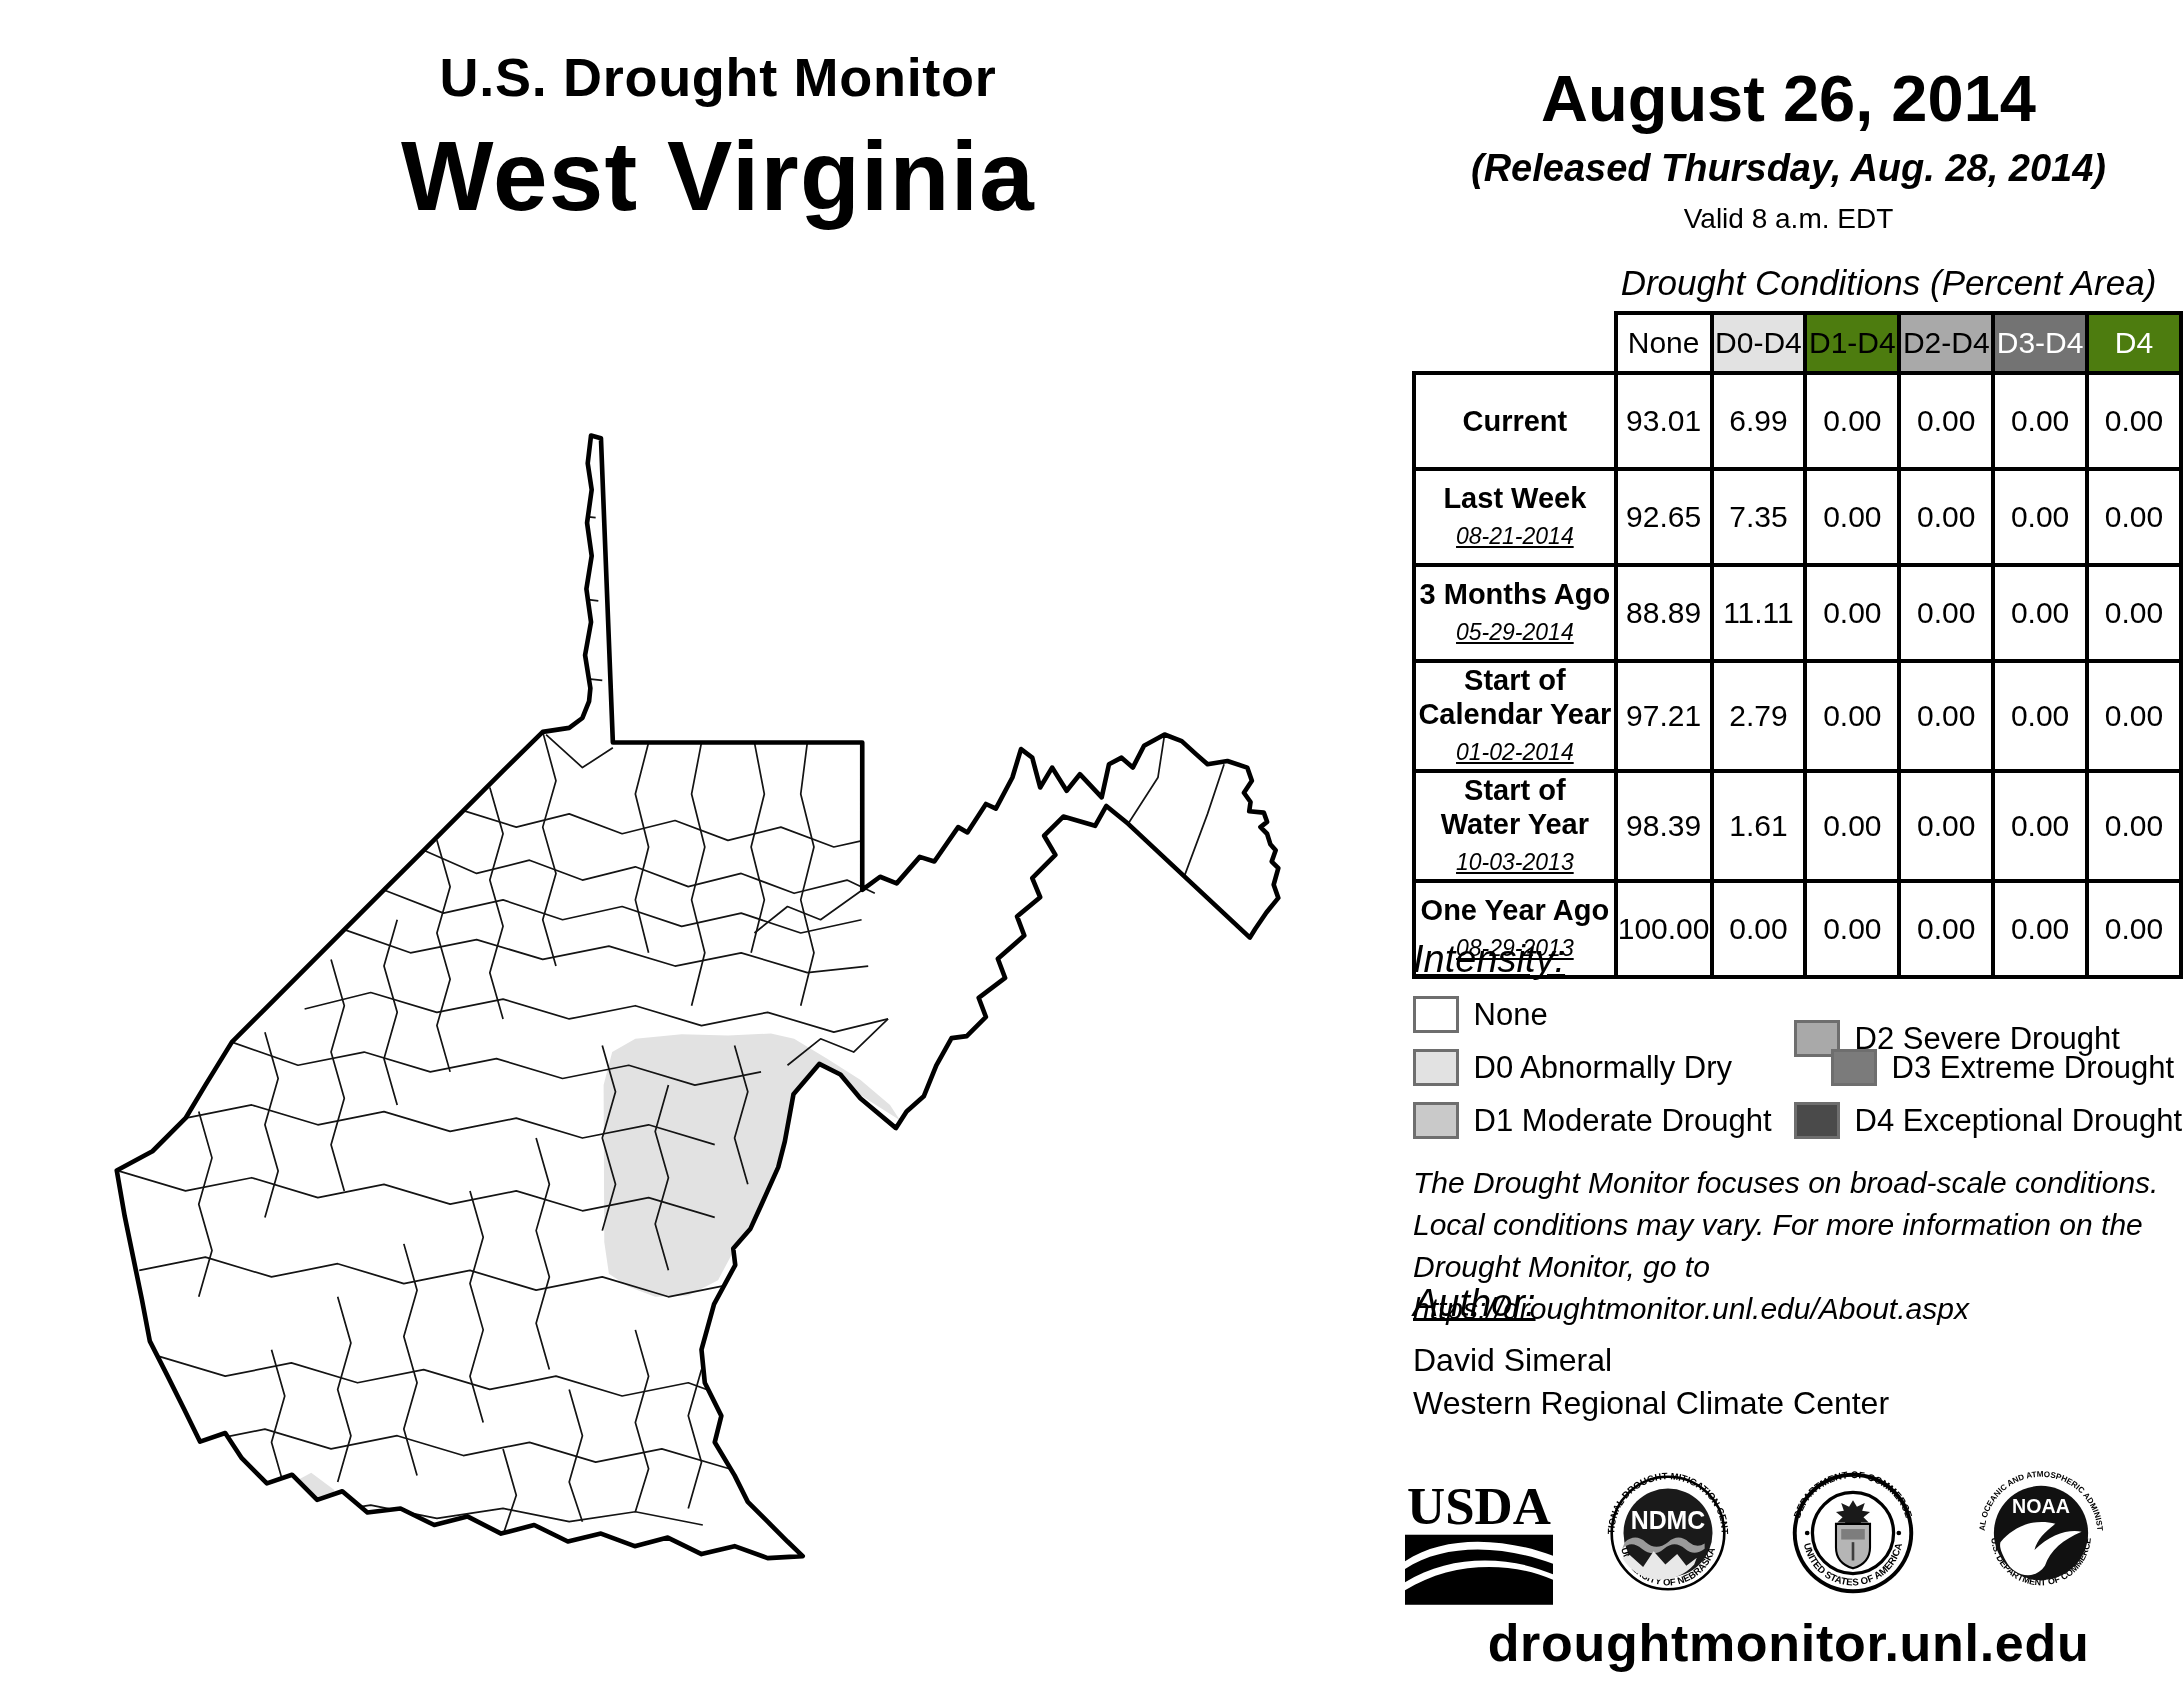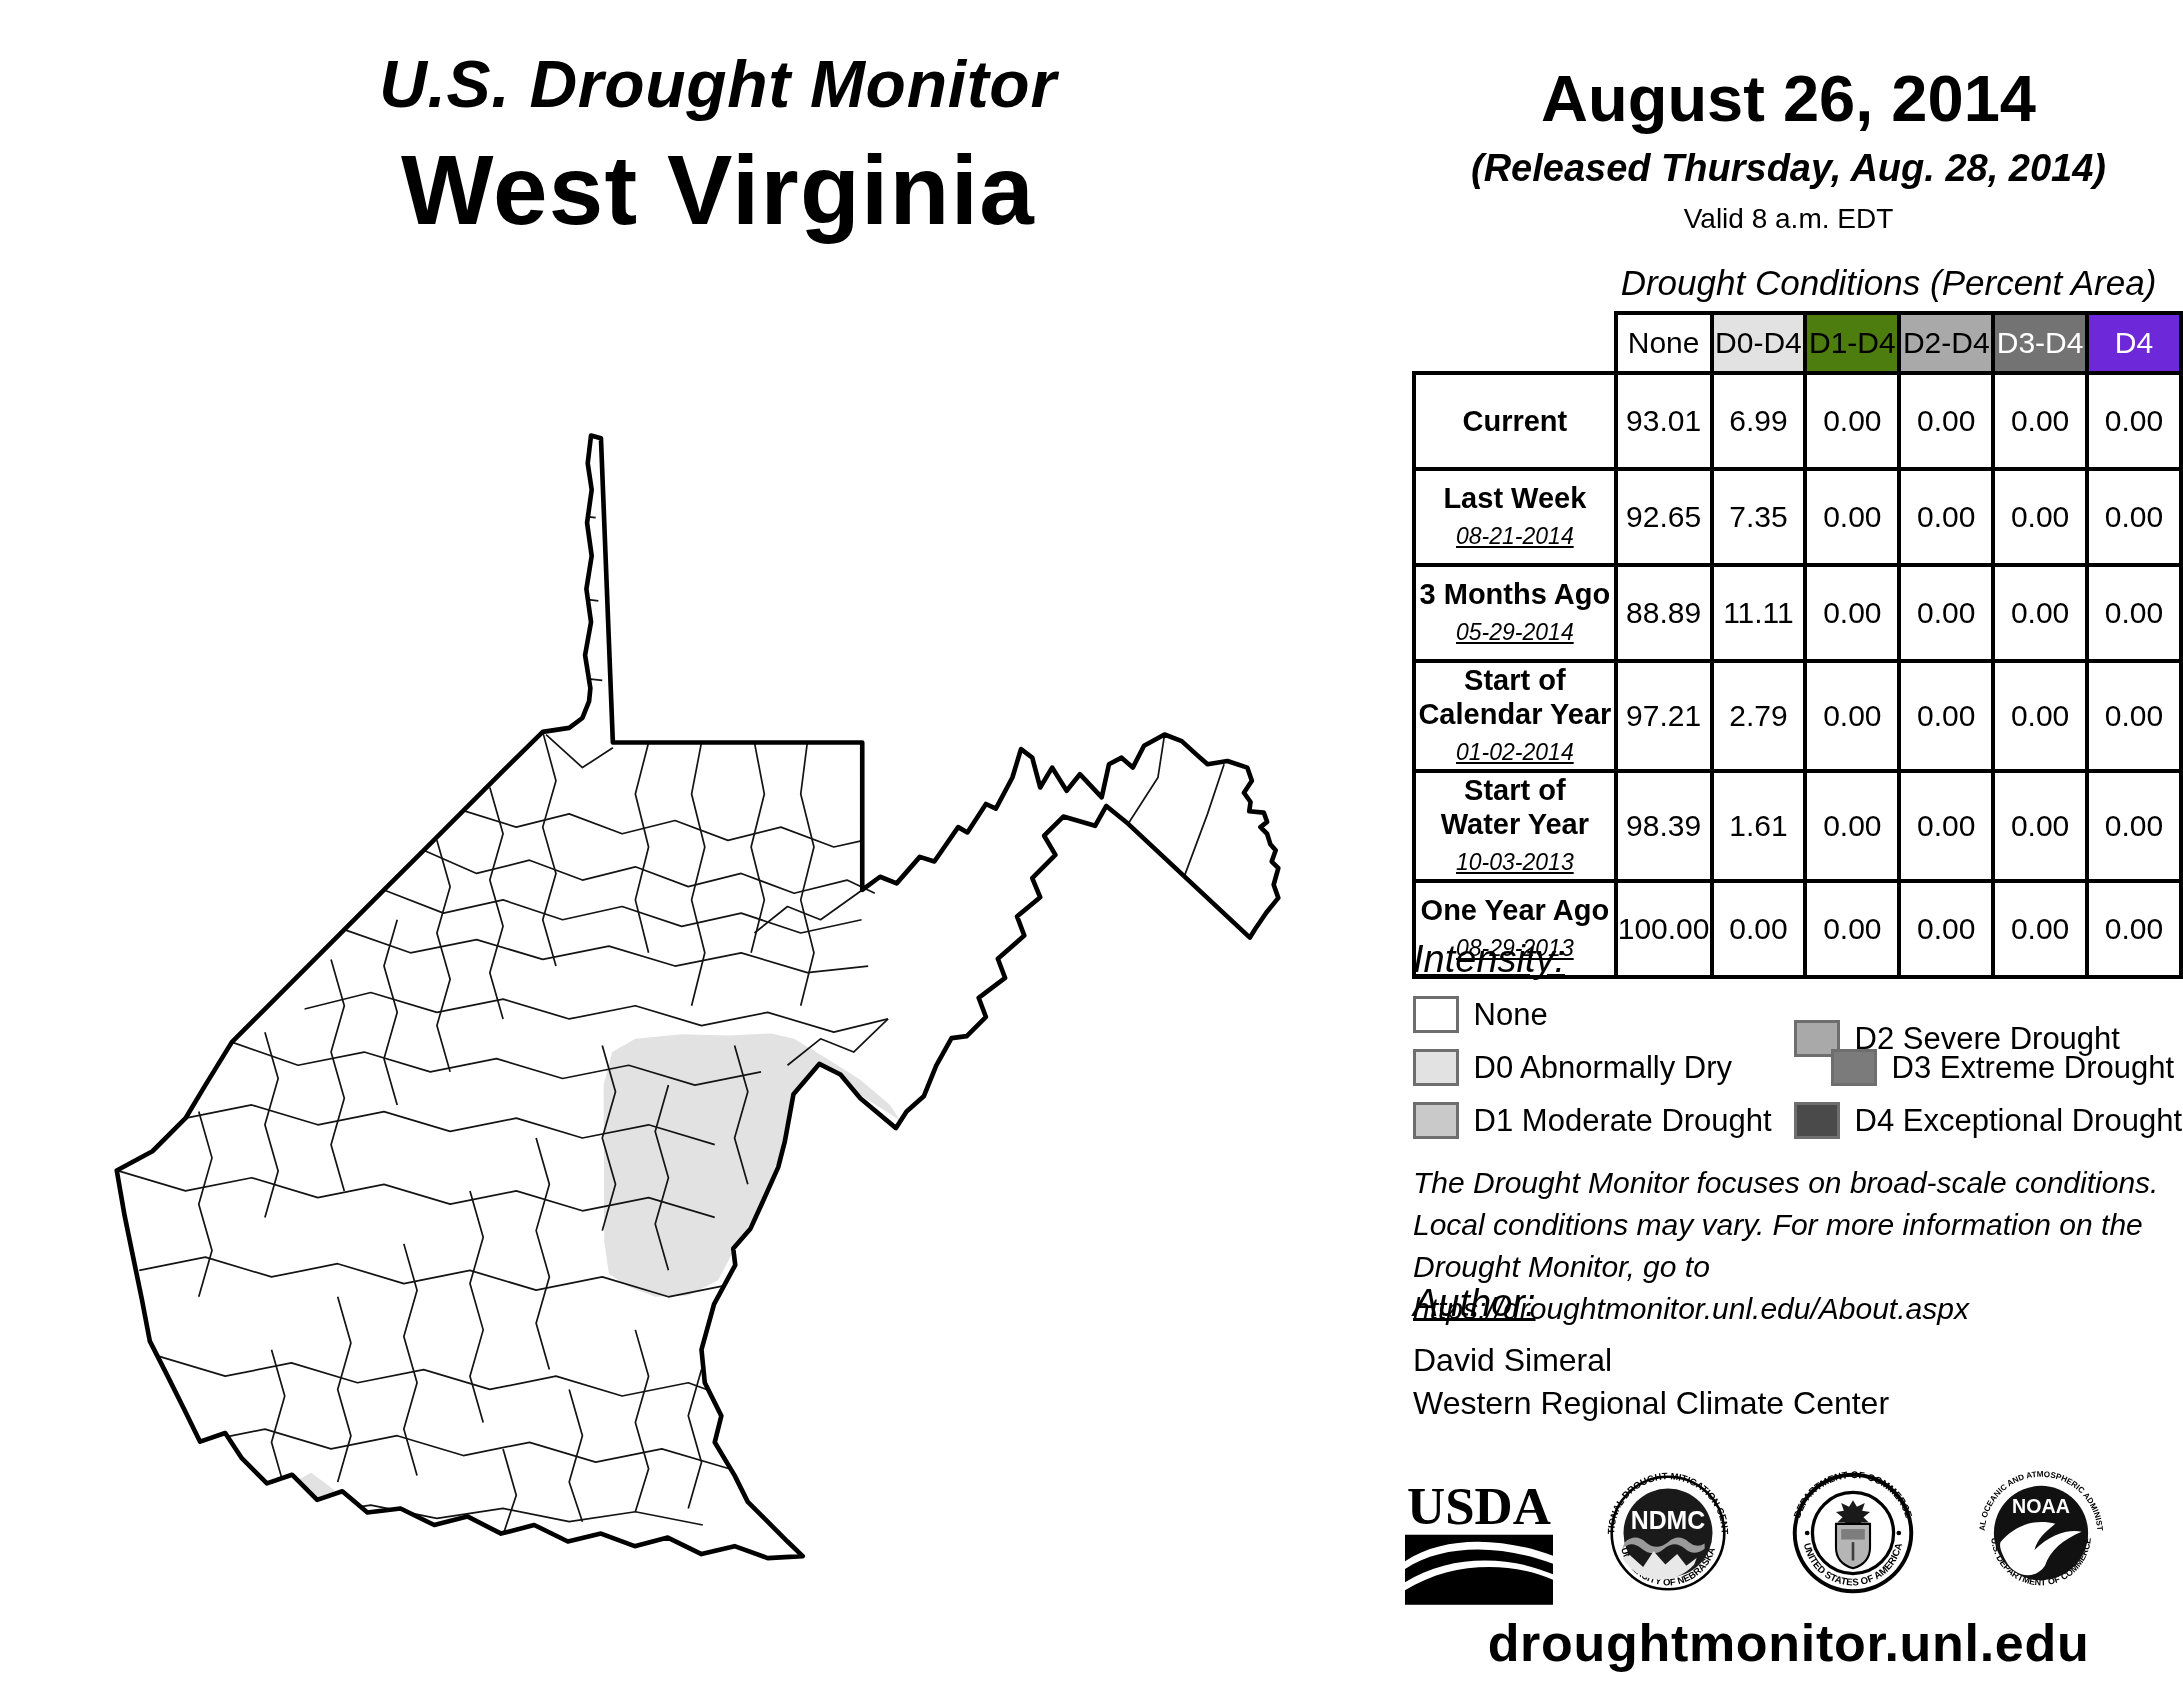--- a/index.html
+++ b/index.html
@@ -1,21 +1,21 @@
 <!DOCTYPE html>
 <html style="font-size:10.6px"><head>
 <meta charset="utf-8">
 <style>
   html,body{margin:0;padding:0;background:#ffffff;}
   #page{position:relative;width:2183px;height:1687px;background:#ffffff;overflow:hidden;
         font-family:"Liberation Sans","DejaVu Sans",sans-serif;color:#000;}
 
   
   .title-block{position:absolute;left:265px;top:46px;width:906px;text-align:center;}
-  .us-dm{font-size:66px;font-weight:bold;font-style:italic;letter-spacing:0.7px;}
+  .us-dm{font-size:54px;font-weight:bold;letter-spacing:0.7px;}
   .state-name{font-size:98px;font-weight:bold;margin-top:12px;letter-spacing:1.3px;}
 
   
   .date-block{position:absolute;left:1408px;top:61px;width:761px;text-align:center;}
   .big-date{font-size:65px;font-weight:bold;}
   .released{font-size:38px;font-weight:bold;font-style:italic;margin-top:10.6px;}
   .valid{font-size:28px;font-weight:normal;margin-top:13px;}
 
   
   .cond-title{position:absolute;left:1614px;top:263px;width:549px;text-align:center;
@@ -26,21 +26,21 @@
   table.cond th{width:90px;height:56px;font-size:30px;font-weight:normal;text-align:center;}
   table.cond td.rowlabel{width:198px;text-align:center;font-size:29px;font-weight:bold;
                          white-space:pre-line;line-height:34px;}
   table.cond td.val{width:90px;height:92px;text-align:center;font-size:30px;font-weight:normal;}
   .rowdate{font-size:23px;font-weight:normal;font-style:italic;display:block;margin-top:4px;text-decoration:underline;}
   .hd-none{background:#ffffff;color:#000;}
   .hd-d0{background:#e2e2e2;color:#000;}
   .hd-d1{background:#4d7c0f;color:#000;}
   .hd-d2{background:#a9a9a9;color:#000;}
   .hd-d3{background:#737373;color:#fff;}
-  .hd-d4{background:#6d28d9;color:#fff;}
+  .hd-d4{background:#4d7c0f;color:#fff;}
 
   
   .intensity-head{position:absolute;left:1413px;top:938px;font-size:38px;font-style:italic;
                   text-decoration:underline;}
   .legend-item{position:absolute;height:41px;display:flex;align-items:center;}
   .swatch{width:46px;height:37px;border:3.3px solid #6e6e6e;box-sizing:border-box;margin-right:14.6px;flex:0 0 auto;}
   .legend-label{font-size:31px;white-space:nowrap;}
 
   
   .disclaimer{position:absolute;left:1413px;top:1162px;width:781px;font-size:30px;

